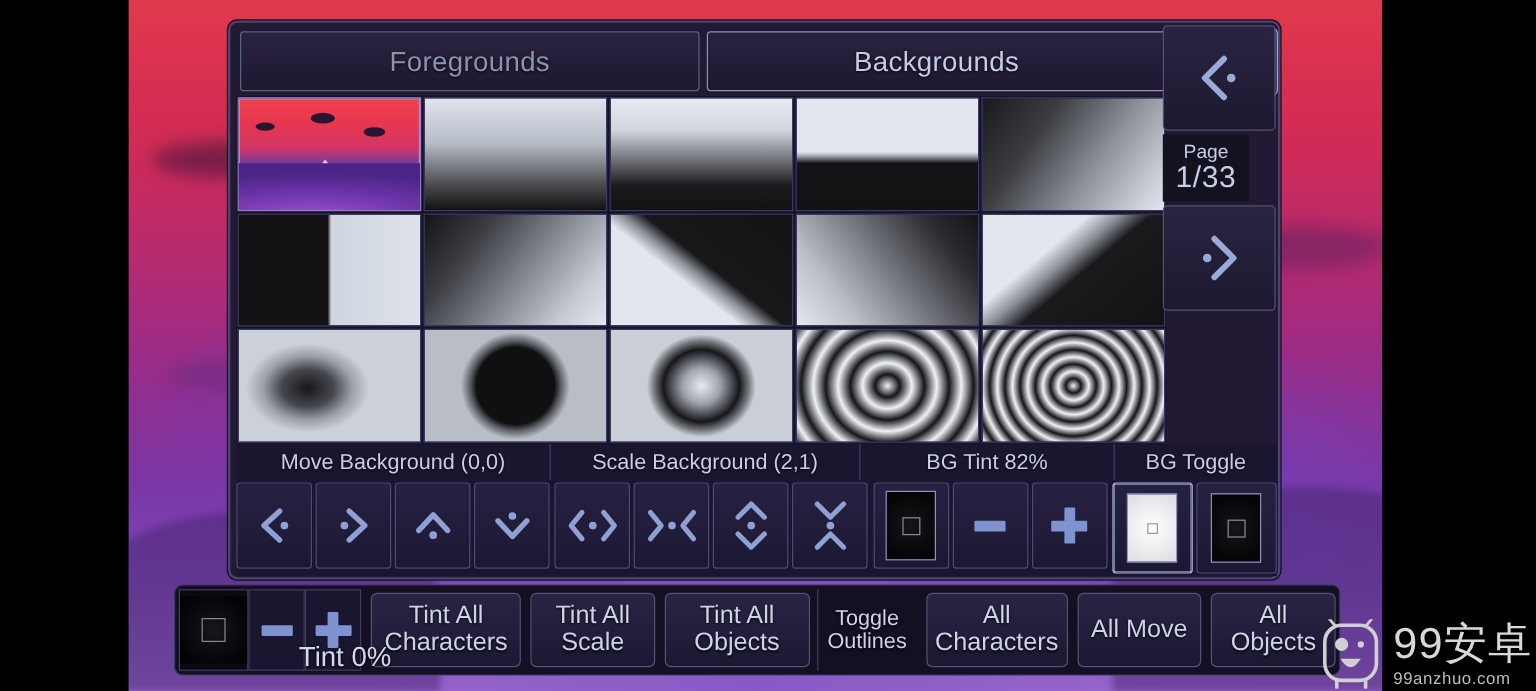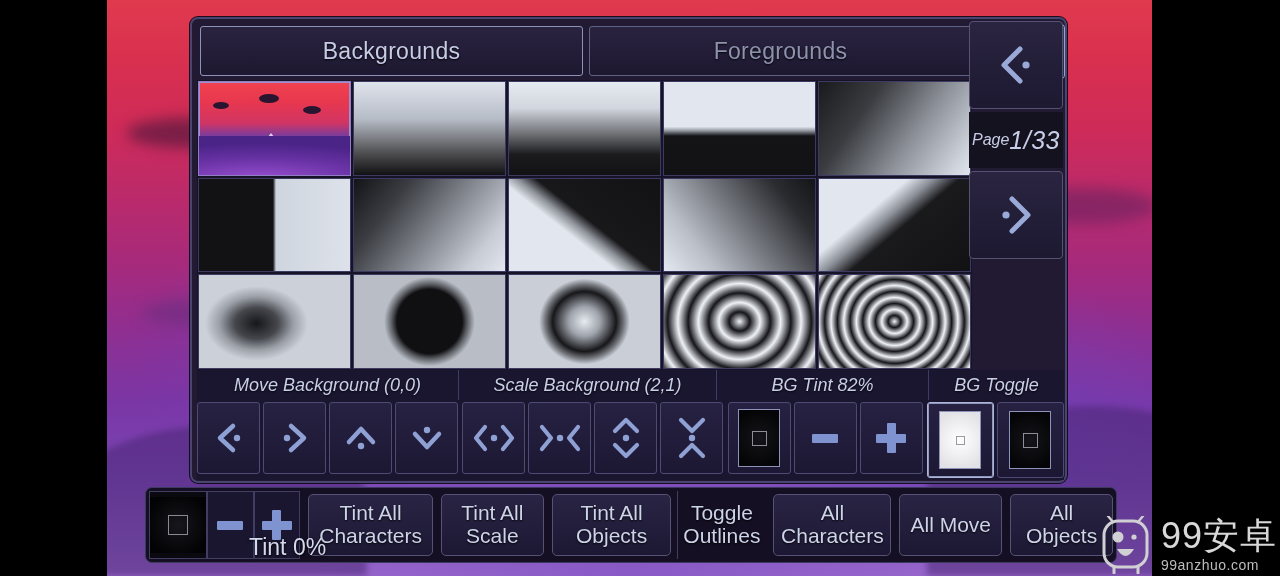--- a/index.html
+++ b/index.html
@@ -142,21 +142,20 @@
     width: 100%; height: 30px;
     display: flex;
   }
   .clabel {
     display: flex; align-items: center; justify-content: center;
     color: #c9cfe8;
     font-size: 18px;
     text-shadow: 0 1px 2px rgba(0,0,0,0.9);
     border-right: 1px solid #3f3c63;
     height: 30px;
-    font-style: italic;
   }
   .clabel:last-child { border-right: none; }
   #lbl-move  { width: 262px; }
   #lbl-scale { width: 258px; }
   #lbl-tint  { width: 212px; }
   #lbl-color { width: 135px; }
 
   #ctrl-buttons {
     position: absolute; left: 0; top: 32px;
     width: 100%; height: 76px;
@@ -217,28 +216,27 @@
     z-index: 25;
   }
   .nav-btn {
     width: 94px; height: 88px;
     background: linear-gradient(180deg, #2a2440 0%, #1d1931 100%);
     border: 1px solid #565272;
     border-radius: 4px;
     display: flex; align-items: center; justify-content: center;
   }
   #page-box {
-    width: 94px; height: 56px;
+    width: 72px; height: 56px;
     margin: 3px 0;
     background: #15121f;
-    display: flex; flex-direction: row;
+    display: flex; flex-direction: column;
     align-items: center; justify-content: center;
     color: #c8cee7;
     line-height: 1.0;
-    font-style: italic;
   }
   #page-word { font-size: 16px; }
   #page-num  { font-size: 25px; letter-spacing: 0.5px; }
 
   
   #bottombar {
     position: absolute;
     left: 145px; top: 487px;
     width: 972px; height: 76px;
     background: #140f22;
@@ -295,21 +293,21 @@
   .bb-btn.med   { width: 118px; }
   .bb-plain {
     height: 68px;
     margin-left: 6px;
     background: transparent;
     border: none;
     border-left: 1px solid #413d63;
     display: flex; flex-direction: column;
     align-items: center; justify-content: center;
     color: #cdd3e9;
-    font-size: 21px;
+    font-size: 18px;
     line-height: 1.08;
     text-align: center;
     padding: 0 8px;
     width: 88px;
     text-shadow: 0 1px 2px rgba(0,0,0,0.9);
   }
 
   
   #watermark {
     position: absolute;
@@ -335,25 +333,25 @@
     <div class="cloud" style="left:20px;  top:118px; width:120px; height:30px;"></div>
     <div class="cloud" style="left:900px; top:188px; width:150px; height:36px; background:rgba(80,30,90,0.45);"></div>
     <div class="cloud" style="left:35px;  top:300px; width:95px;  height:26px; background:rgba(95,45,120,0.45);"></div>
     <div class="mountain" style="left:-40px; width:300px; height:150px; border-radius:50% 50% 0 0;"></div>
     <div class="mountain" style="left:820px; width:330px; height:170px; border-radius:50% 50% 0 0;"></div>
   </div>
 
   <div id="panel">
 
     <div id="tabrow">
+      <div class="tab inactive">
+        <span>Foregrounds</span>
+      </div>
       <div class="tab">
         <span>Backgrounds</span>
-      </div>
-      <div class="tab inactive">
-        <span>Foregrounds</span>
       </div>
     </div>
 
     <div id="close-btn">
       <span>X</span>
     </div>
 
     <div id="grid">
       <div class="thumb sel" style="background:linear-gradient(180deg,#f0424f 0%,#e7374f 22%,#d13564 44%,#7a3c9c 58%,#6b38a8 72%,#8a49bd 86%,#a85ccb 100%);">
         <div style="position:absolute;left:6px;bottom:14px;width:0;height:0;border-left:16px solid transparent;border-right:16px solid transparent;border-bottom:22px solid #e9e2f2;opacity:.85;"></div>

